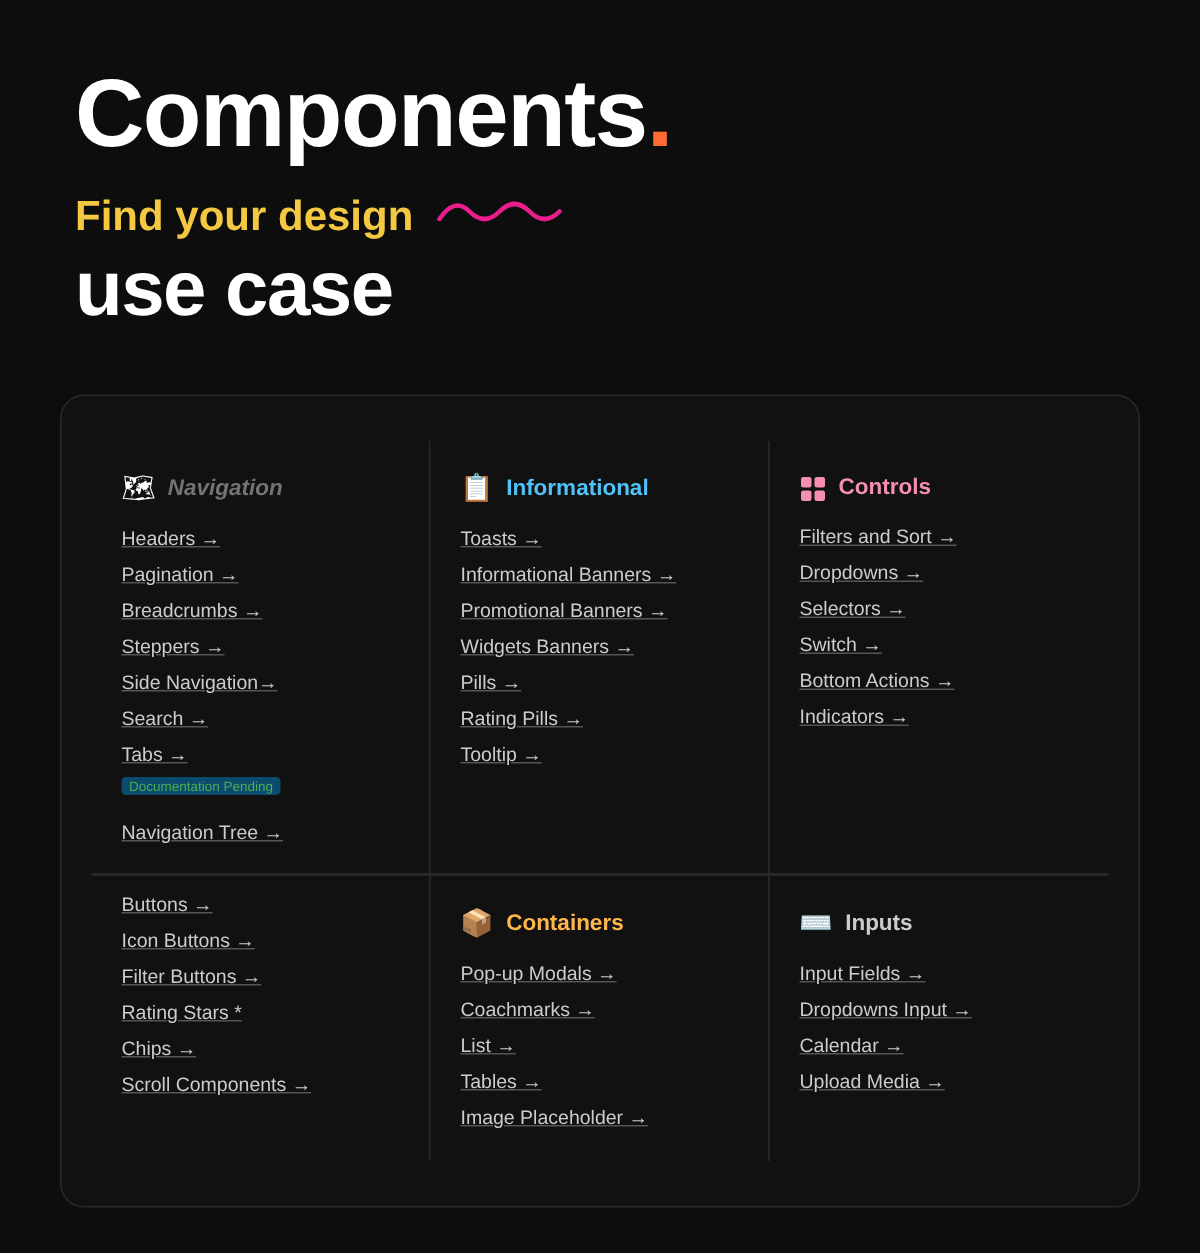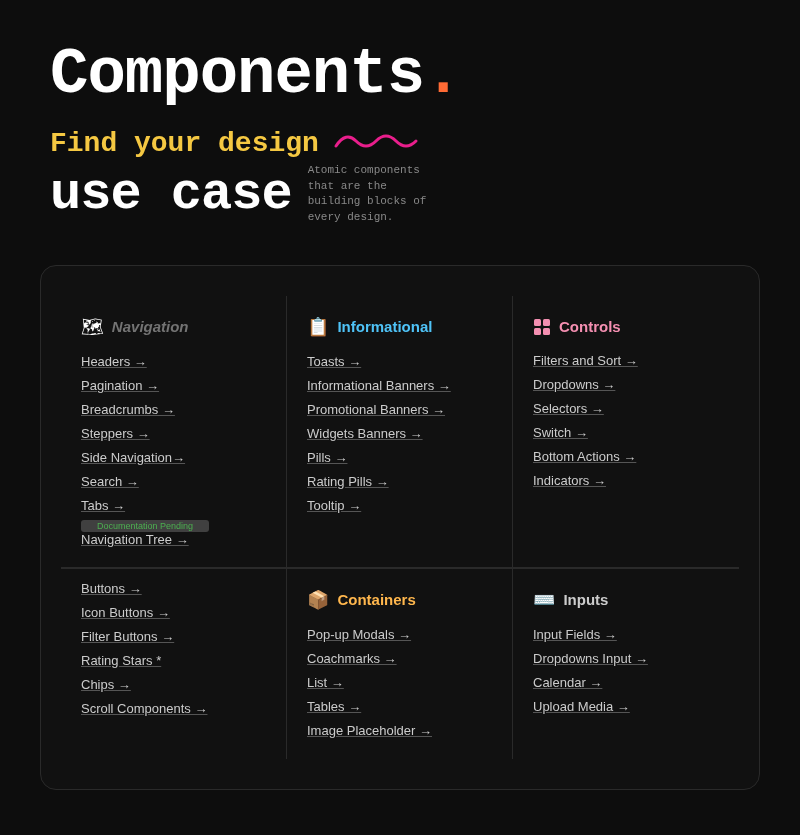--- a/index.html
+++ b/index.html
@@ -8,21 +8,20 @@
       background-color: #0d0d0d;
       width: 800px;
       min-height: 835px;
       font-family: -apple-system, BlinkMacSystemFont, 'Segoe UI', sans-serif;
       color: #ffffff;
       overflow-x: hidden;
     }
 
     .hero {
       padding: 40px 50px 30px 50px;
-      font-family: Liberation Mono, monospace;
     }
 
     .hero-title {
       font-size: 64px;
       font-weight: 800;
       color: #ffffff;
       letter-spacing: -1px;
       line-height: 1.1;
     }
 
@@ -123,26 +122,26 @@
     .link-list li a {
       color: #cccccc;
       text-decoration: underline;
       font-size: 13px;
       cursor: pointer;
       text-decoration-color: #555555;
     }
 
     .badge {
       font-size: 9px;
-      background: #404040;
+      background: #0c4a6e;
       color: #4caf50;
-      padding: 1px 16px;
+      padding: 1px 5px;
       border-radius: 3px;
       display: inline-block;
-      margin-bottom: 0;
+      margin-bottom: 17px;
     }
 
     .link-with-badge {
       display: flex;
       flex-direction: column;
       align-items: flex-start;
     }
 
     .grid-top {
       display: grid;
@@ -165,21 +164,20 @@
   <div class="hero-subtitle-row">
     <span class="hero-find">Find your design</span>
     <span class="squiggle">
       <svg width="90" height="30" viewBox="0 0 90 30">
         <path d="M5 20 Q15 5 25 15 Q35 25 45 15 Q55 5 65 15 Q75 25 85 15" stroke="#e91e8c" stroke-width="3" fill="none" stroke-linecap="round"></path>
       </svg>
     </span>
   </div>
   <div class="hero-usecase-row">
     <span class="hero-usecase">use case</span>
-    <span class="hero-desc">Atomic components that are the building blocks of every design.</span>
   </div>
 </div>
 
 <div class="content-panel">
 
   <div class="grid-top">
 
     <div class="section">
       <div class="section-header">
         <span class="section-icon">🗺</span>

